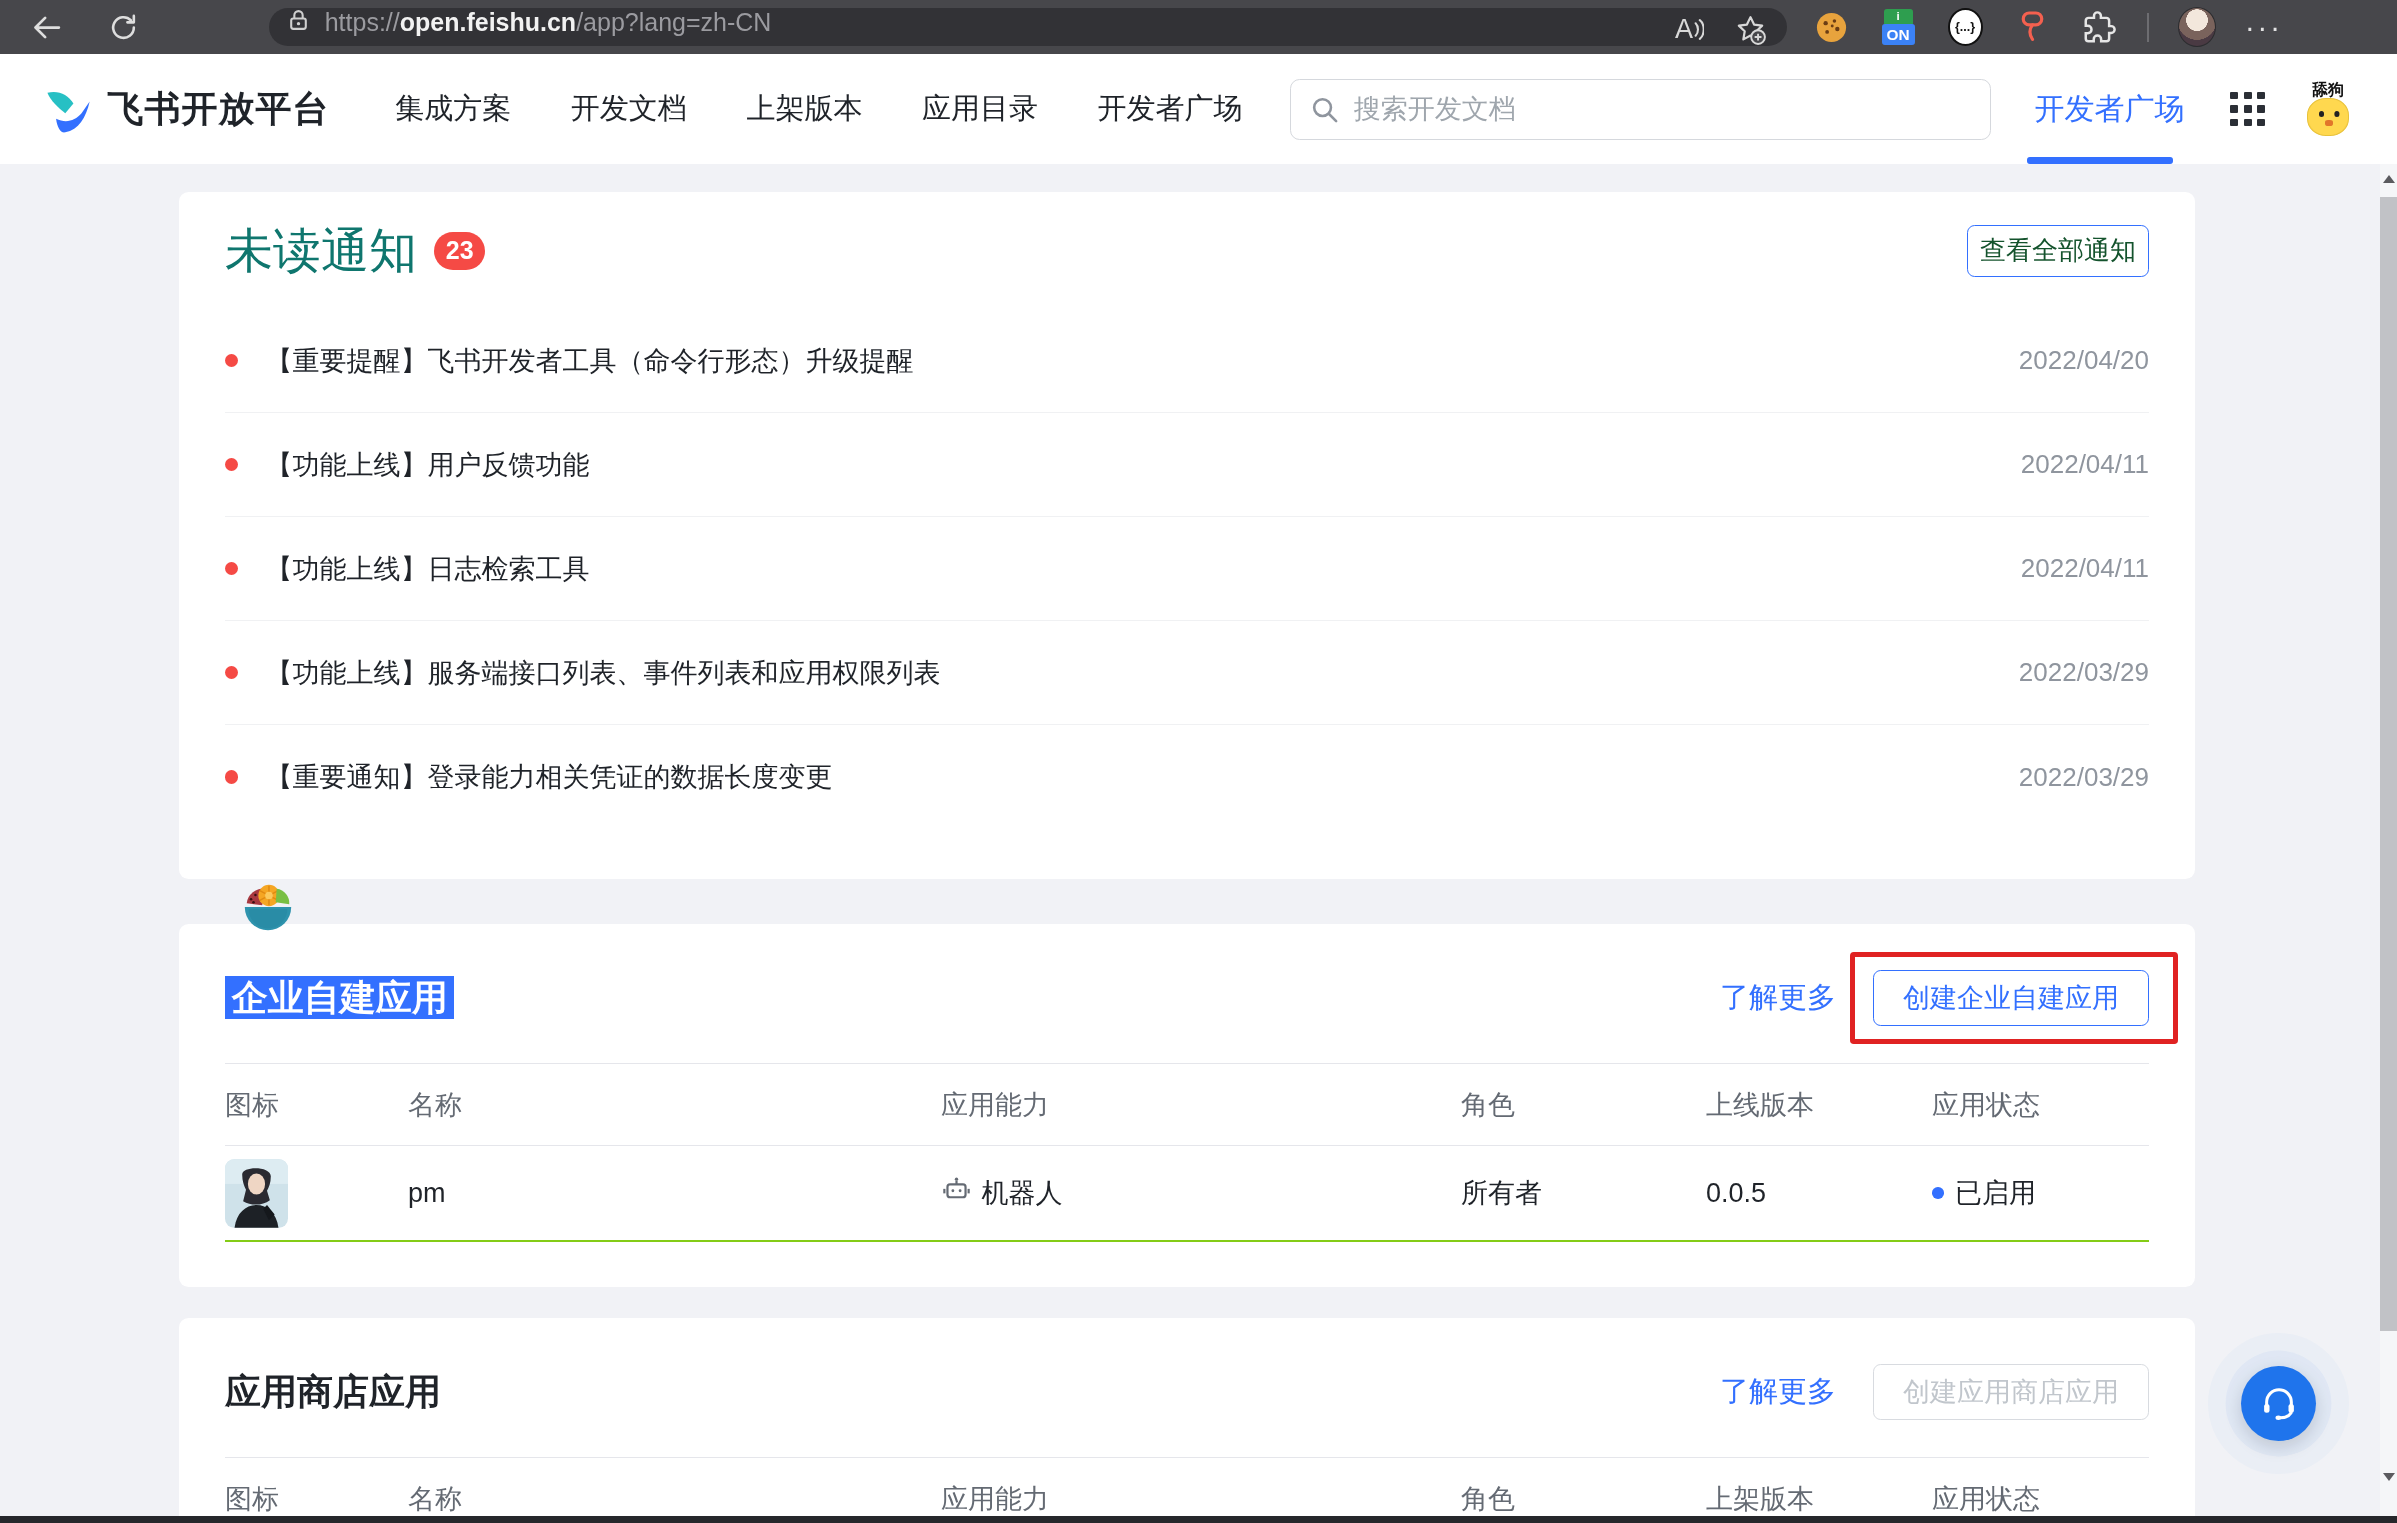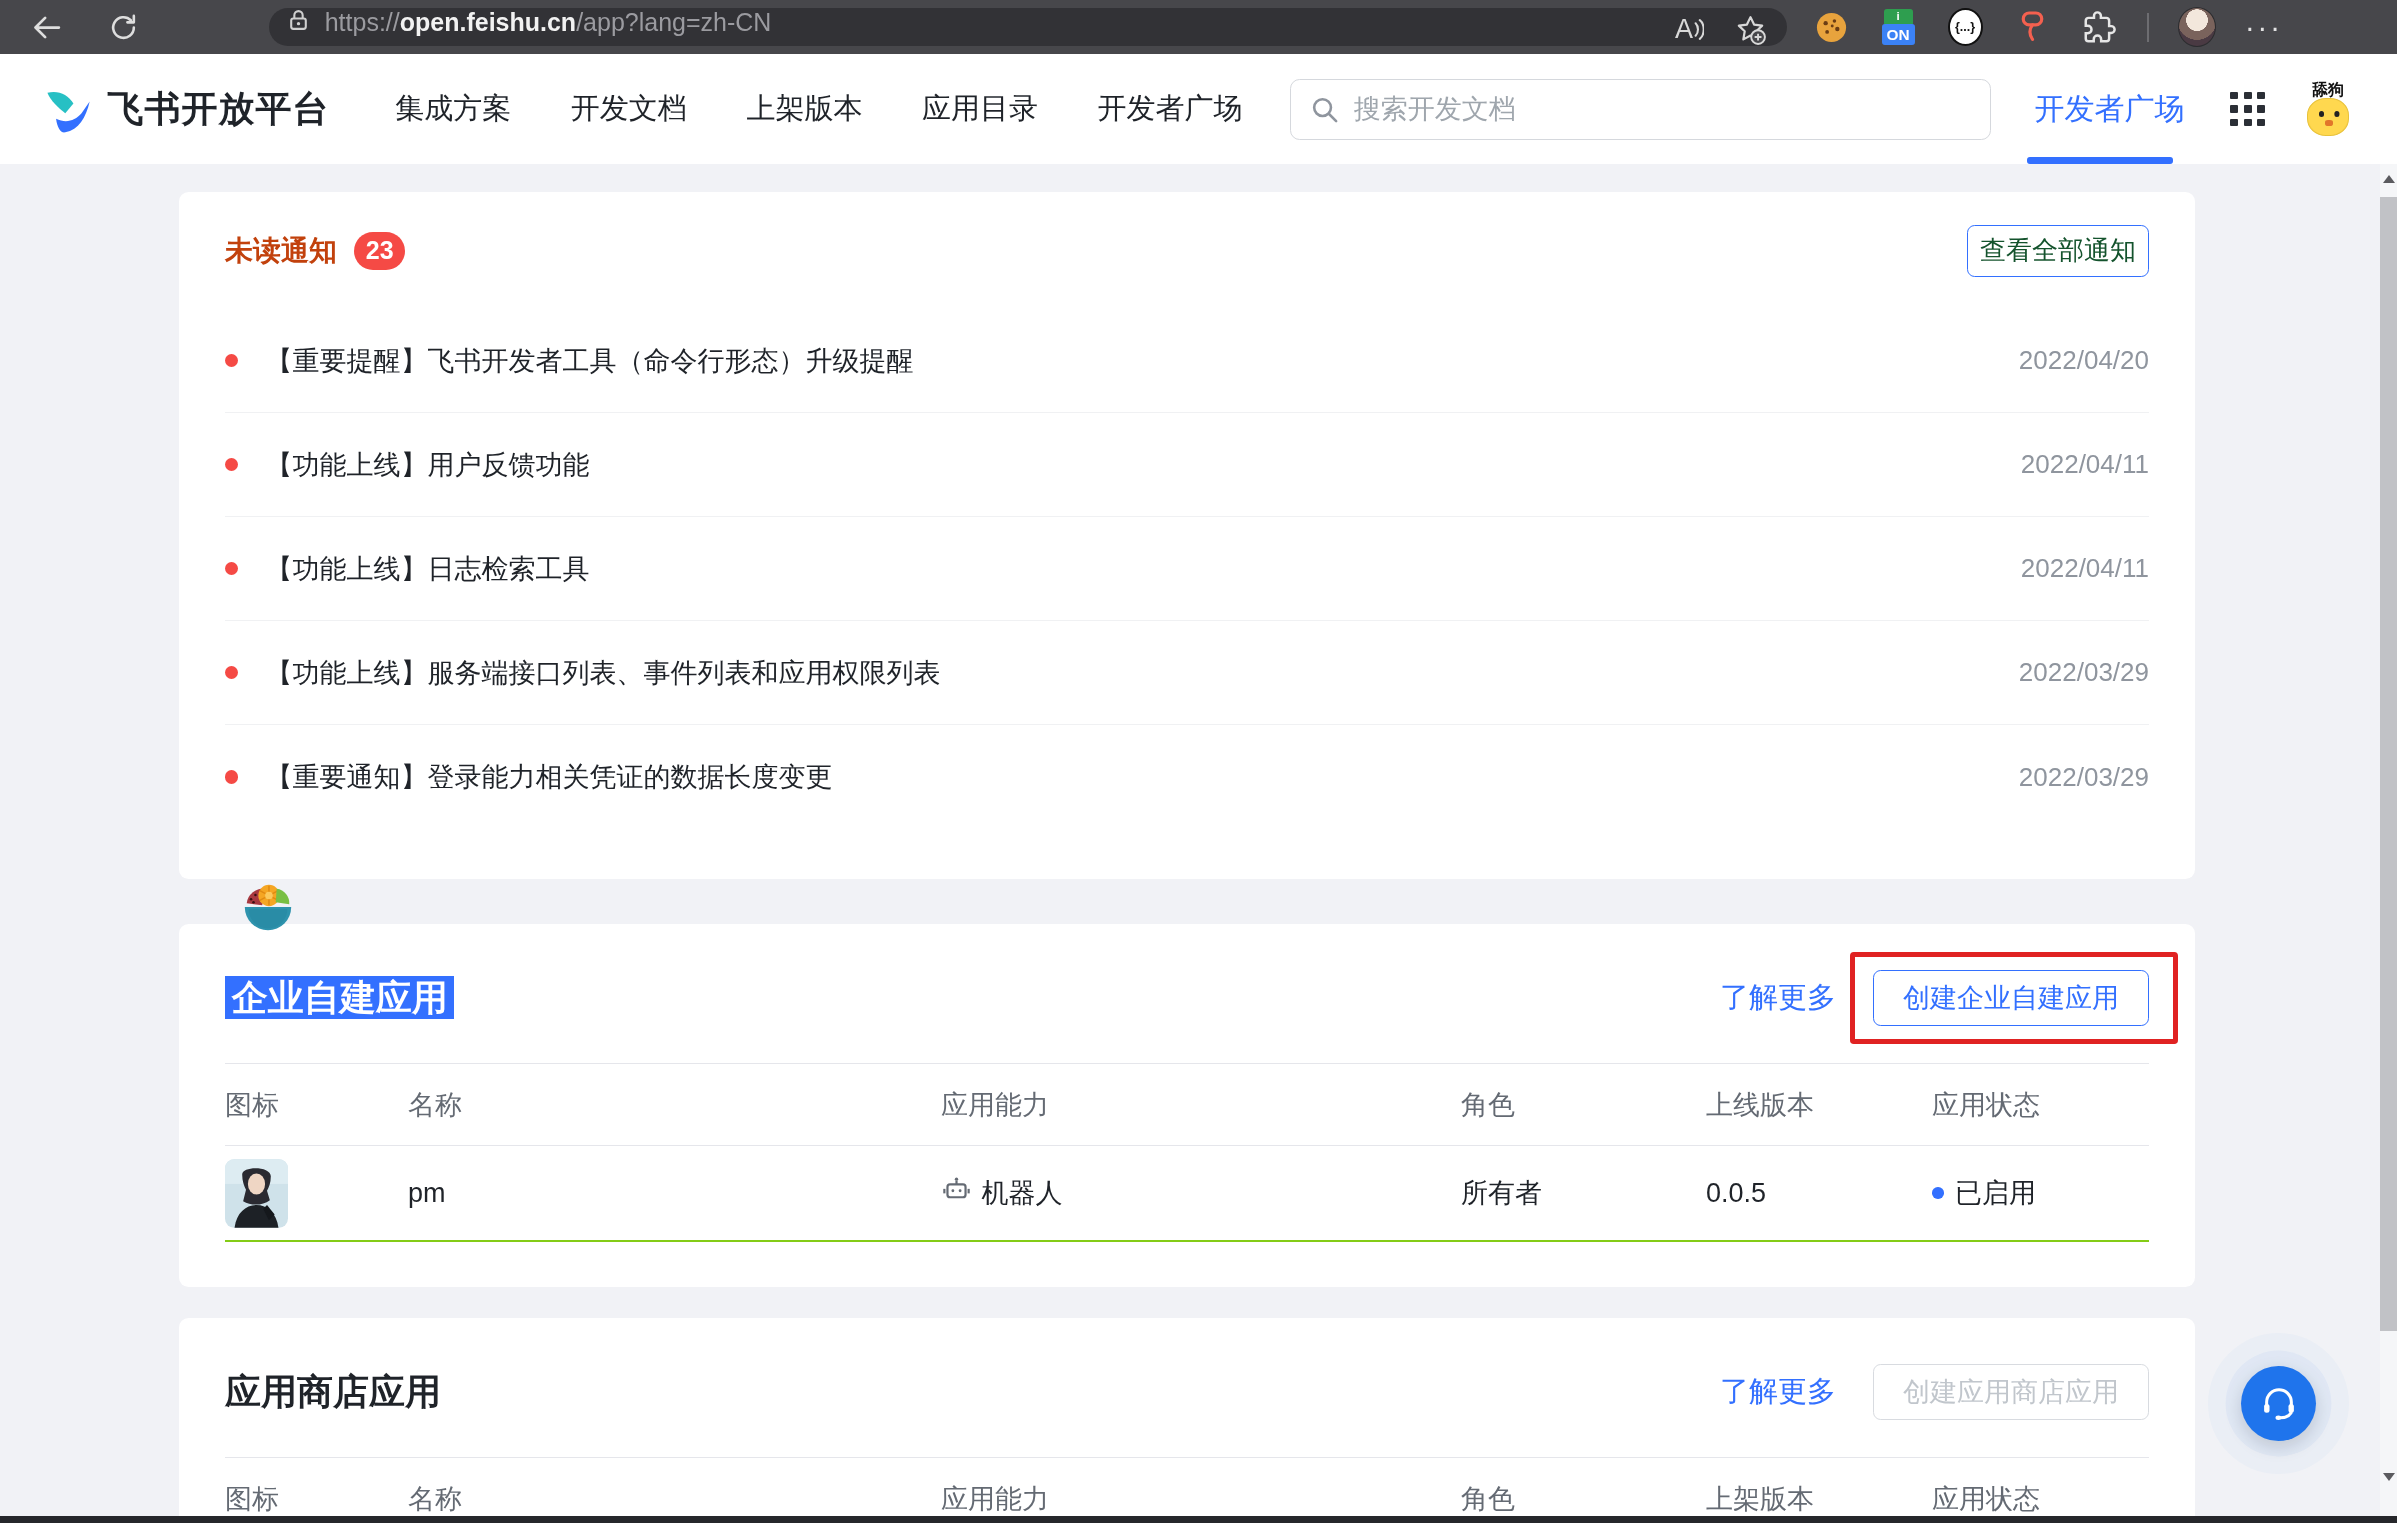--- a/index.html
+++ b/index.html
@@ -44,21 +44,21 @@
   .mini-face:after { content:""; position:absolute; left:17.3px; top:21px; width:7.7px; height:5.8px; background:#e2762a; border-radius:40%; }
 
   
   .page { position:absolute; top:163px; left:0; width:100%; height:1360px; background:#f1f2f6; overflow:hidden; }
   .card { position:absolute; left:179px; width:2016px; background:#fff; border-radius:9.6px; padding:0 46px; }
   .card-notify { top:29px; height:687px; }
   .card-self { top:761px; height:363px; }
   .card-store { top:1155px; height:288px; }
 
   .notify-head { height:117px; display:flex; align-items:center; }
-  .card-title { font-size:28px; font-weight:700; color:#c2410c; }
+  .card-title { font-size:48px; font-weight:400; color:#0f766e; }
   .badge { margin-left:17.3px; min-width:44px; height:38px; padding:0 11.5px; background:#f54a45; color:#fff; border-radius:19px; font-size:25px; font-weight:700; display:flex; align-items:center; justify-content:center; }
   .btn-outline-blue { margin-left:auto; height:52px; padding:0 12px; border:1.9px solid #3370ff; border-radius:7.7px; background:#fff; color:#14532d; font-size:26px; display:flex; align-items:center; cursor:pointer; white-space:nowrap; font-family:inherit; }
   .notify-list { }
   .notify-row { height:104px; display:flex; align-items:center; border-bottom:1px solid #f0f1f3; cursor:pointer; }
   .notify-row:last-child { border-bottom:none; }
   .red-dot { width:13.4px; height:13.4px; border-radius:50%; background:#f54a45; margin-right:27px; flex:none; }
   .notify-text { font-size:27px; color:#1f2329; }
   .notify-date { margin-left:auto; font-size:26px; color:#8f959e; }
 
   .section-head { padding-top:46px; display:flex; align-items:center; position:relative; }

